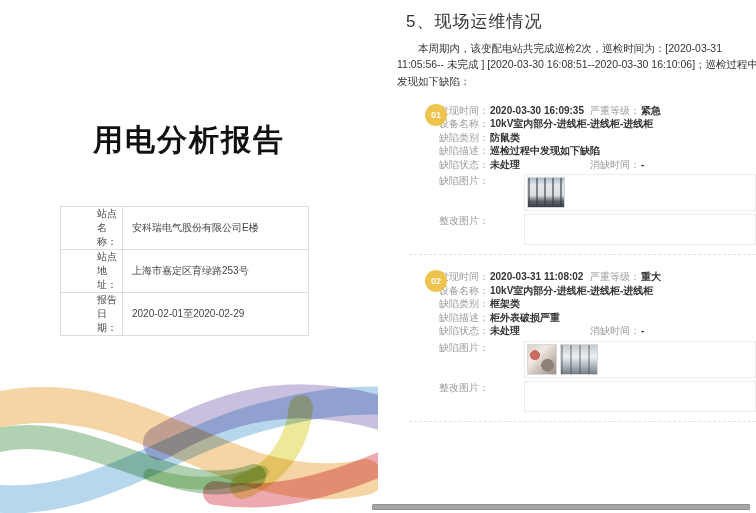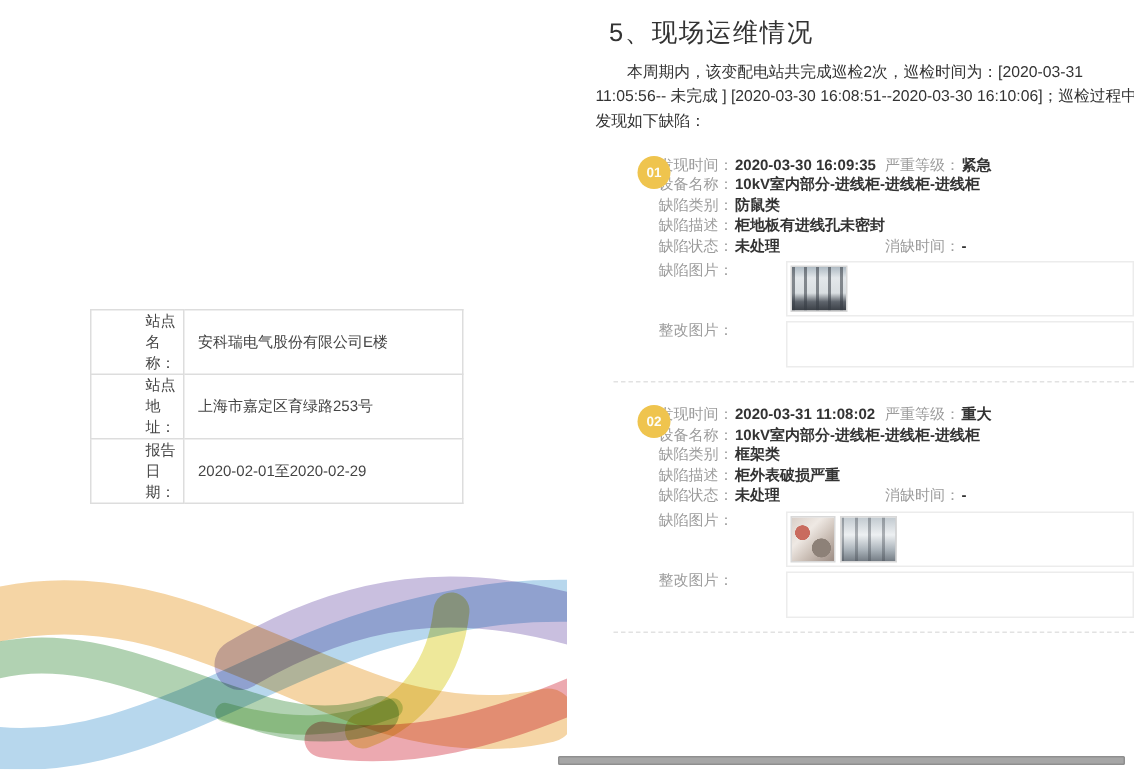--- a/index.html
+++ b/index.html
@@ -52,20 +52,21 @@
 
   .hscrollbar { position:absolute; left:372px; bottom:3px; width:378px; height:6px;
                 background:#a6a6a6; border:1px solid #8f8f8f; border-radius:1px; }
 </style>
 </head>
 <body>
 
 <div id="screen">
 
   <div class="page-left">
+    <div class="cover-title">用电分析报告</div>
 
     <table class="info-table">
       <tbody>
         <tr>
           <td class="k">站点名称：</td>
           <td>安科瑞电气股份有限公司E楼</td>
         </tr>
         <tr>
           <td class="k">站点地址：</td>
           <td>上海市嘉定区育绿路253号</td>
@@ -103,21 +104,21 @@
       <div class="row">
         <span class="lbl">设备名称：</span>
         <span class="val">10kV室内部分-进线柜-进线柜-进线柜</span>
       </div>
       <div class="row">
         <span class="lbl">缺陷类别：</span>
         <span class="val">防鼠类</span>
       </div>
       <div class="row">
         <span class="lbl">缺陷描述：</span>
-        <span class="val">柜地板有进线孔未密封</span>
+        <span class="val">巡检过程中发现如下缺陷</span>
       </div>
       <div class="row">
         <span class="lbl">缺陷状态：</span>
         <span class="val fixed">未处理</span>
         <span class="lbl">消缺时间：</span>
         <span class="val">-</span>
       </div>
       <div class="row imgs">
         <span class="lbl">缺陷图片：</span>
         <div class="img-box">

